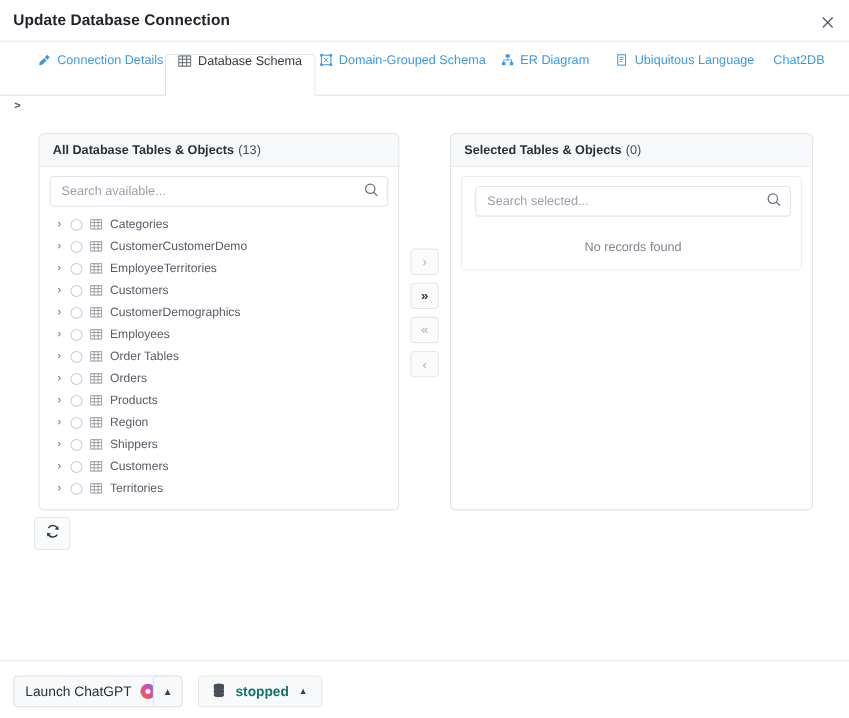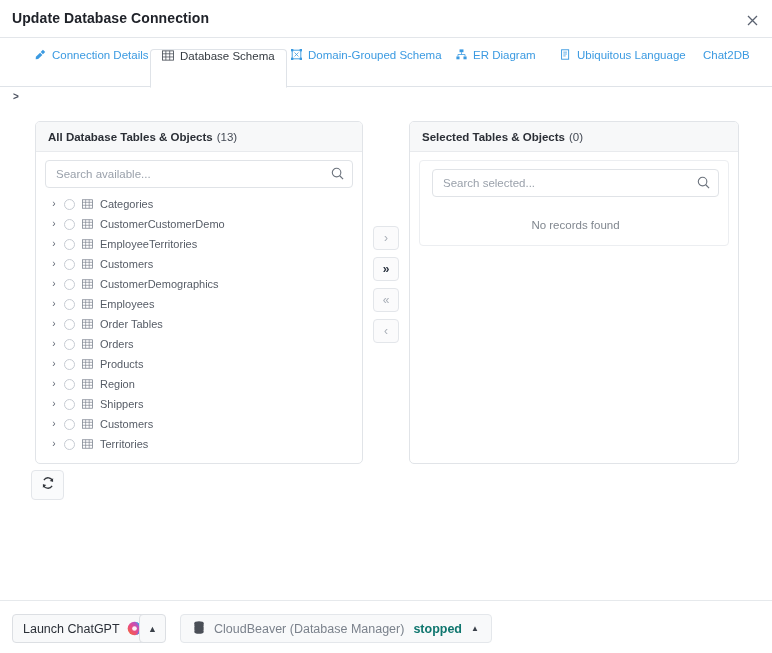--- a/index.html
+++ b/index.html
@@ -487,19 +487,18 @@
 
     <div class="status-chip">
       <span>
         <svg width="12" height="13" viewBox="0 0 12 14">
           <ellipse cx="6" cy="2.2" rx="5" ry="1.9" fill="#4a4f57"></ellipse>
           <path d="M1 2.2 V5.3 A5 1.9 0 0 0 11 5.3 V2.2" fill="#4a4f57"></path>
           <path d="M1 6.2 V9.3 A5 1.9 0 0 0 11 9.3 V6.2" fill="#4a4f57"></path>
           <path d="M1 10.2 V11.9 A5 1.9 0 0 0 11 11.9 V10.2" fill="#4a4f57"></path>
         </svg>
       </span>
-      <span>CloudBeaver (Database Manager)</span>
       <span class="st-state">stopped</span>
       <span class="st-caret">▲</span>
     </div>
 
   </div>
 </div>
 
 </body></html>

